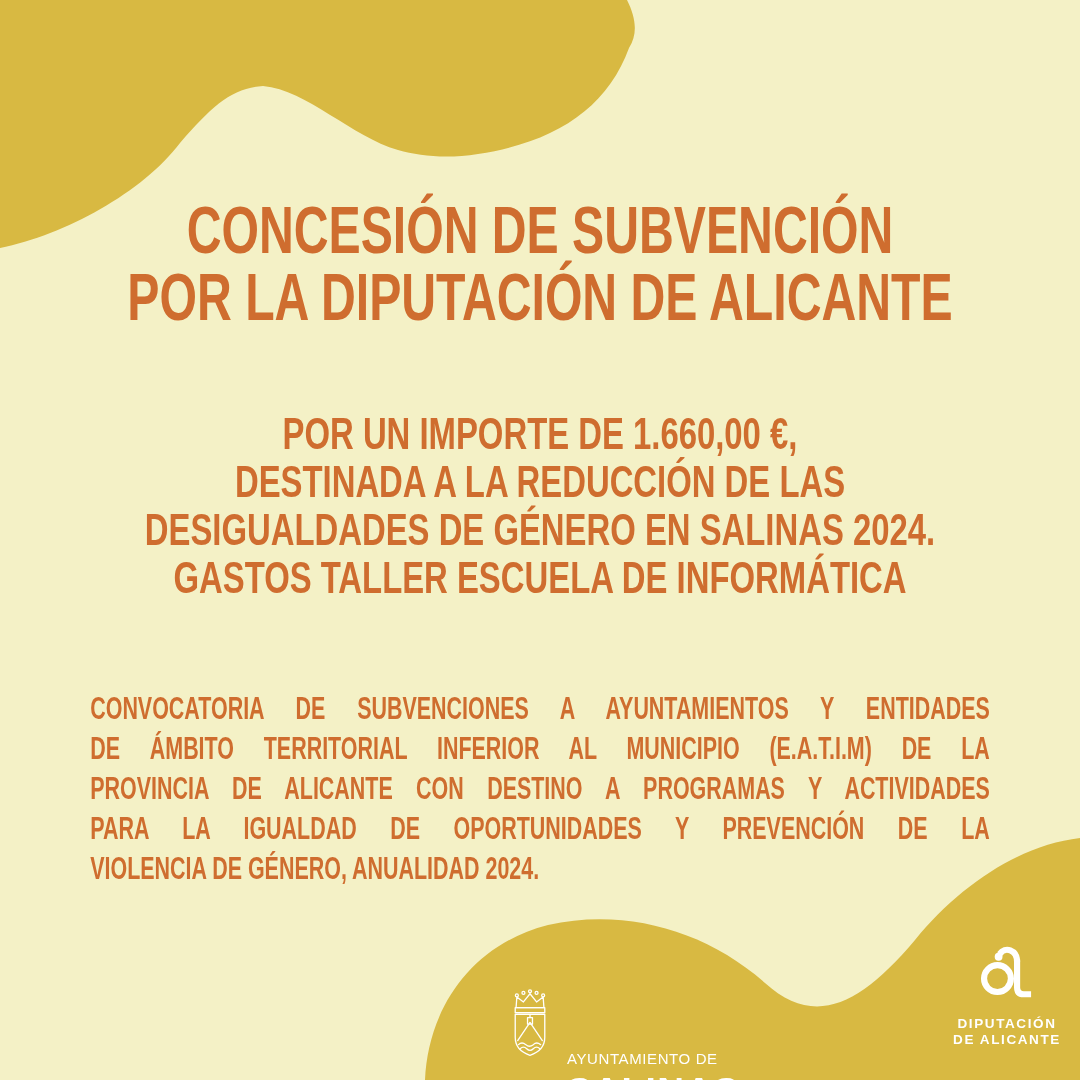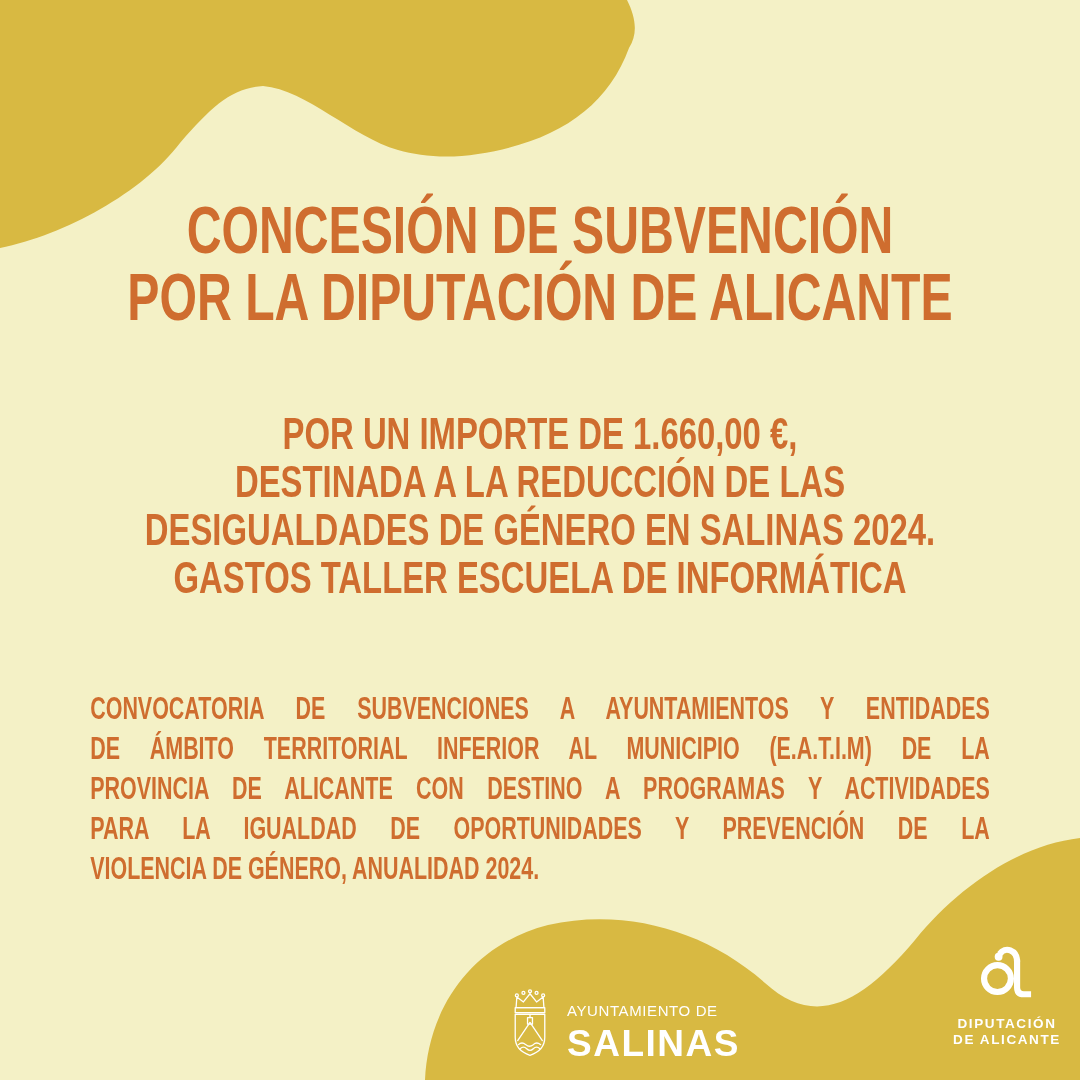--- a/index.html
+++ b/index.html
@@ -31,21 +31,21 @@
     top:689px;left:-110px;width:1300px;
     transform:scaleX(0.692);
     color:var(--text-orange,#CF6D2F);
     font-weight:bold;
     font-size:31px;line-height:40px;
   }
   .para-line{text-align:justify;text-align-last:justify;}
   .para-line.last{text-align:left;text-align-last:auto;}
   .salinas-logo{left:505px;top:988px;width:230px;height:80px;color:var(--logo-white,#fff);}
   .salinas-text{position:absolute;left:62px;top:14px;white-space:nowrap;}
-  .salinas-small{font-size:15px;letter-spacing:0.6px;font-weight:normal;}
+  .salinas-small{font-size:15px;letter-spacing:0.6px;font-weight:normal;margin-top:48px;}
   .salinas-big{font-size:37px;font-weight:bold;letter-spacing:1.5px;margin-top:4px;}
   .dipu-logo{left:925px;top:940px;width:164px;height:120px;color:var(--logo-white,#fff);text-align:center;}
   .dipu-mark{display:block;margin:0 auto;}
   .dipu-text{font-size:13.5px;font-weight:bold;letter-spacing:1.6px;line-height:16px;margin-top:10px;}
   svg{display:block;}
 </style>
 </head>
 <body>
 
 <svg class="blob-layer" viewBox="0 0 1080 1080" aria-hidden="true">

